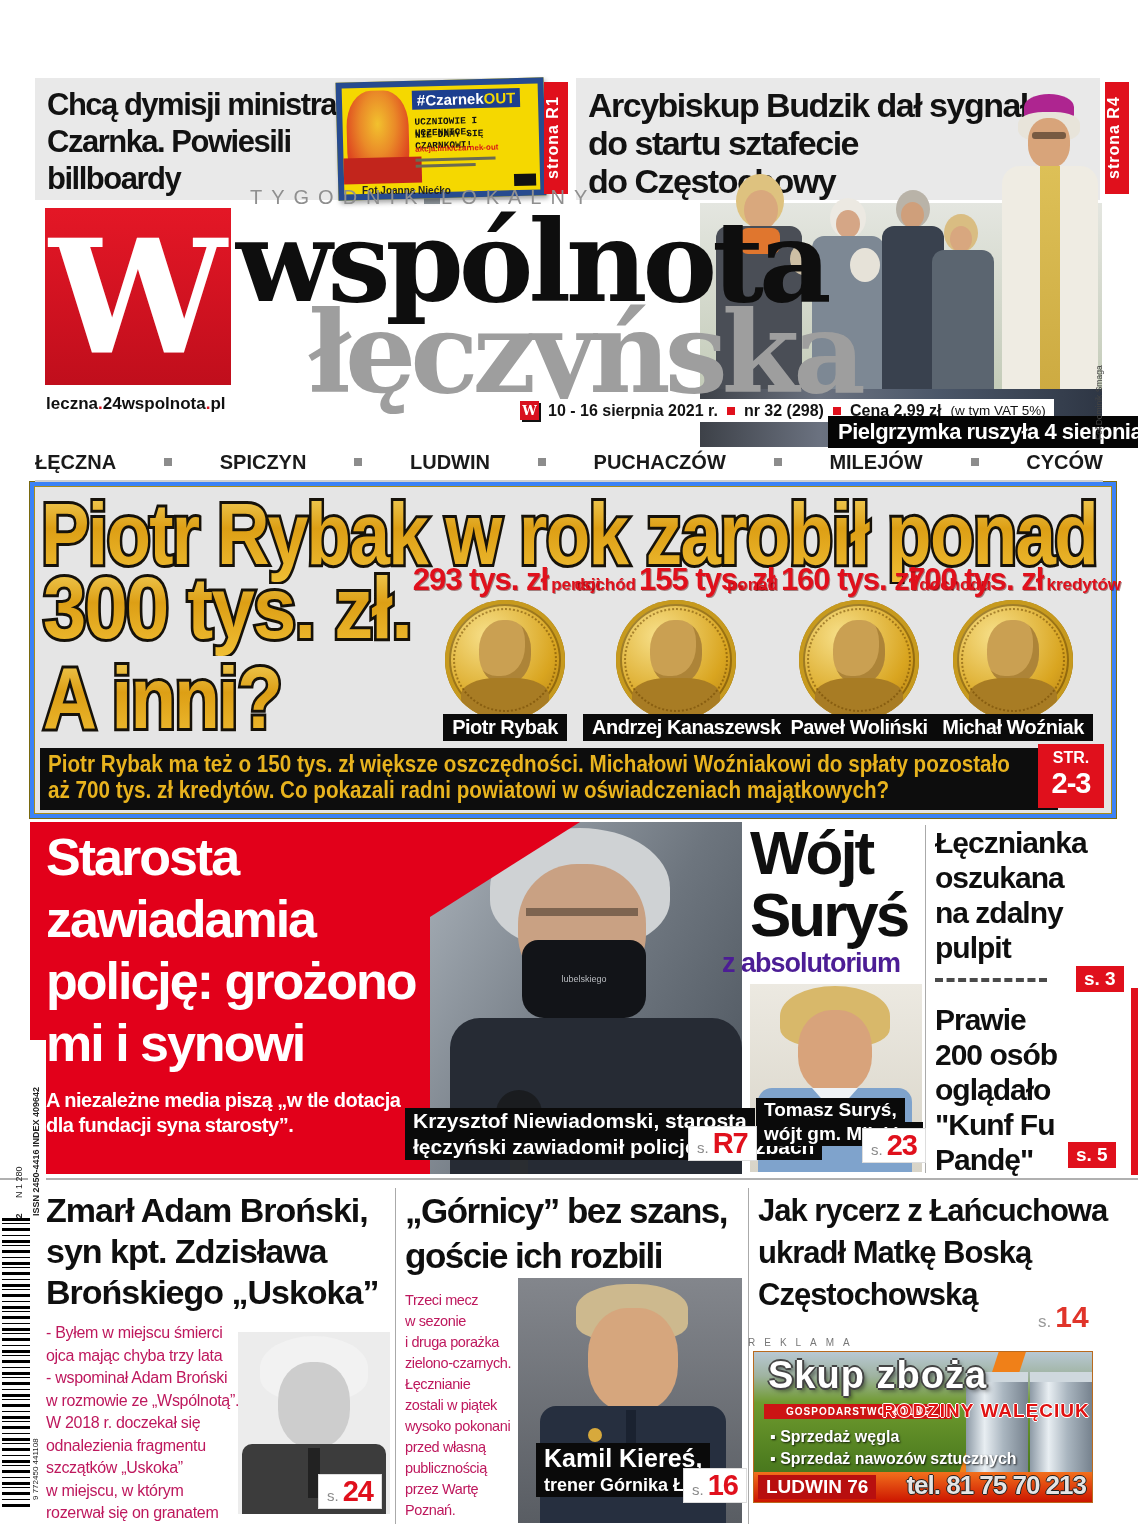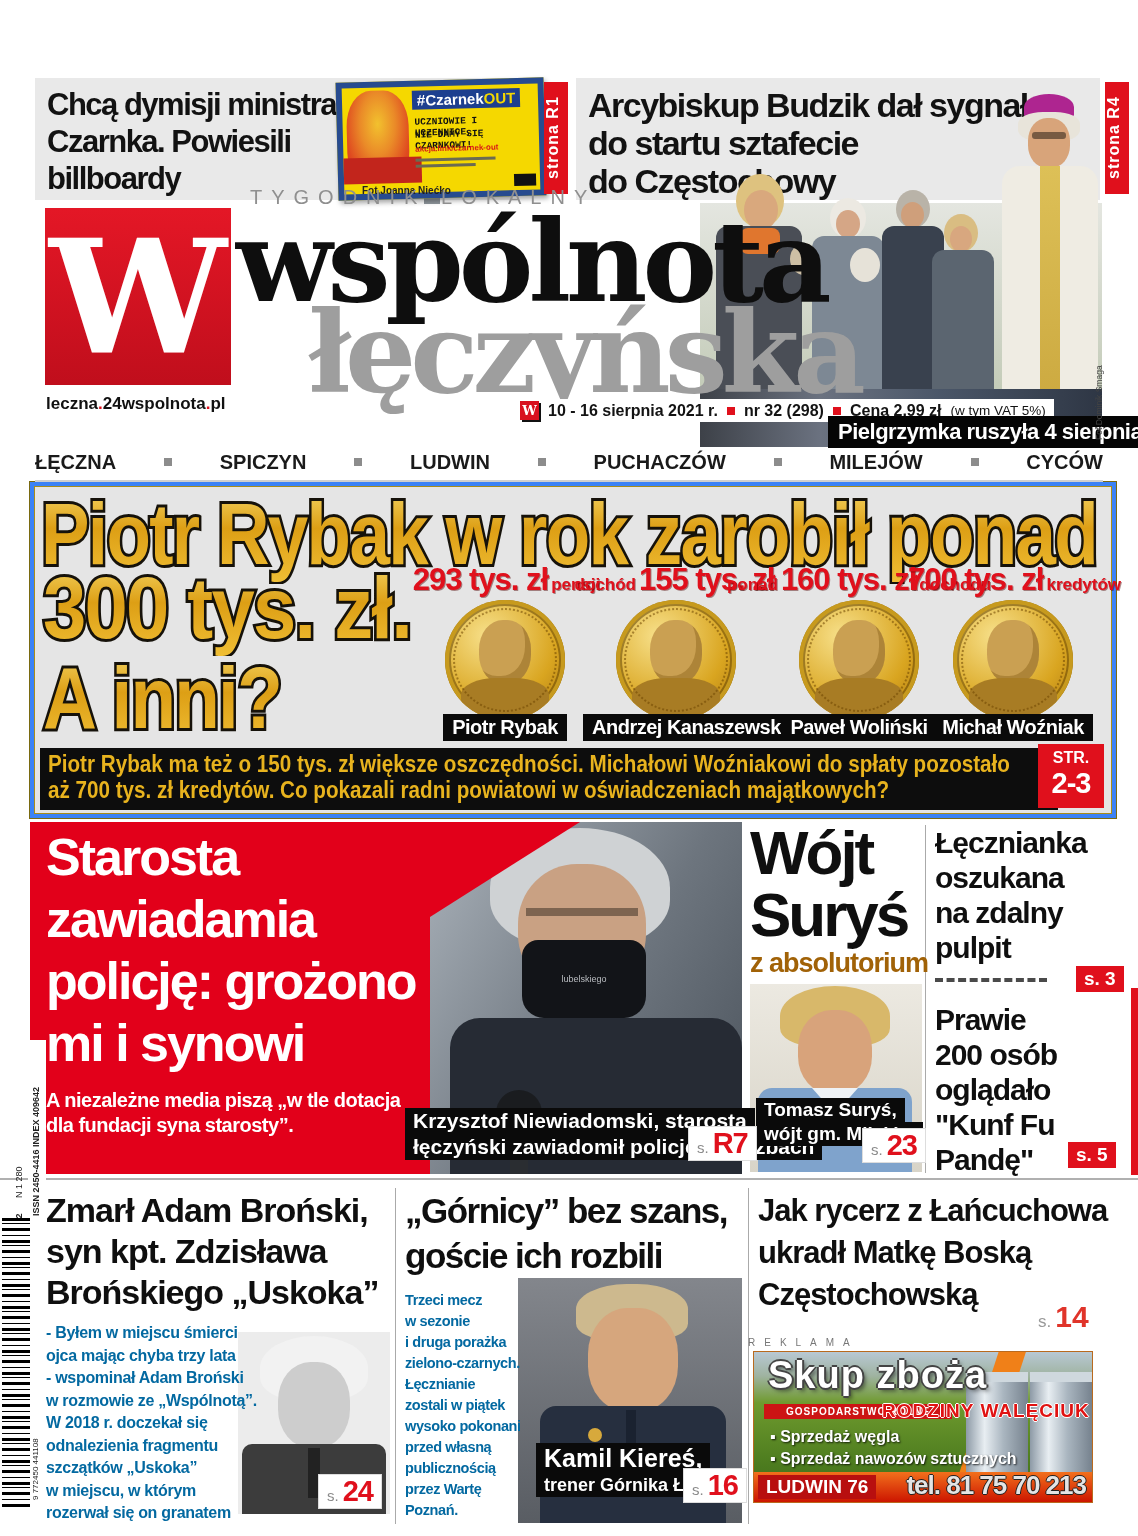--- a/index.html
+++ b/index.html
@@ -95,32 +95,32 @@
   .wedge{position:absolute;left:0;top:0;width:150px;height:95px;background:#e2001a;
          clip-path:polygon(0 0,100% 0,0 100%);}
   .capstrip{position:absolute;z-index:5;color:#fff;font-weight:bold;}
   .capstrip span{display:inline-block;background:#0a0a0a;padding:1px 8px;white-space:nowrap;}
   .pagebox{position:absolute;z-index:6;background:#fff;border:1px solid #ddd;display:flex;align-items:baseline;
            gap:4px;padding:2px 8px;}
   .pagebox .s{color:#8a8a8a;font-size:15px;}
   .pagebox .num{color:#e0101c;font-weight:bold;font-size:29px;line-height:29px;letter-spacing:-1px;}
   
   .wojt-hl{position:absolute;left:750px;color:#0f0f0f;font-weight:bold;font-size:62px;line-height:62px;letter-spacing:-3px;z-index:2;}
-  .wojt-kicker{position:absolute;left:750px;top:948px;color:#a16207;font-weight:bold;font-size:27px;letter-spacing:-1px;z-index:2;}
+  .wojt-kicker{position:absolute;left:722px;top:948px;color:#4c1d95;font-weight:bold;font-size:27px;letter-spacing:-1px;z-index:2;}
   .wojt-photo{position:absolute;left:750px;top:984px;width:172px;height:188px;background:linear-gradient(#ece9e1,#d8d4c8);overflow:hidden;z-index:1;}
   
   .side-hl{position:absolute;left:935px;color:#0f0f0f;font-weight:bold;font-size:30px;line-height:35px;letter-spacing:-1px;z-index:2;}
   .dash{position:absolute;left:935px;top:978px;width:112px;border-top:4px dashed #4a4a4a;z-index:2;}
   .sbox{position:absolute;background:#e0101c;color:#fff;font-weight:bold;font-size:19px;padding:2px 8px;z-index:3;margin-left:20px;}
   .redstrip{position:absolute;left:1131px;top:988px;width:7px;height:187px;background:#e0101c;}
   .vline{position:absolute;width:1px;background:#aaa;}
   .hline{position:absolute;height:2px;background:#b0b0b0;}
   
   .b-hl{position:absolute;color:#0f0f0f;font-weight:bold;letter-spacing:-1px;z-index:2;}
-  .b-body{position:absolute;color:#0369a1;font-weight:bold;z-index:2;}
+  .b-body{position:absolute;color:#be185d;font-weight:normal;z-index:2;}
   .photo{position:absolute;overflow:hidden;}
   .kamil-cap1{font-size:25px;text-align:right;} .kamil-cap2{font-size:18px;}
   .s14{position:absolute;left:1038px;top:1300px;display:flex;align-items:baseline;gap:4px;z-index:2;}
   .s14 .s{color:#999;font-size:17px;} .s14 .num{color:#e0342a;font-weight:bold;font-size:30px;}
   .reklama{position:absolute;left:748px;top:1337px;font-size:10px;letter-spacing:9px;color:#777;}
   
   .ad{position:absolute;left:754px;top:1352px;width:338px;height:150px;overflow:hidden;
       background:linear-gradient(180deg,#b8c8d4 0%,#9fb3a0 16%,#6f9a2e 34%,#4d7c1f 74%,#3f6a1a 100%);
       box-shadow:0 0 0 1px #b96a1e;z-index:2;}
   .ad-title{position:absolute;left:14px;top:2px;color:#fff;font-weight:bold;font-size:38px;letter-spacing:1px;

